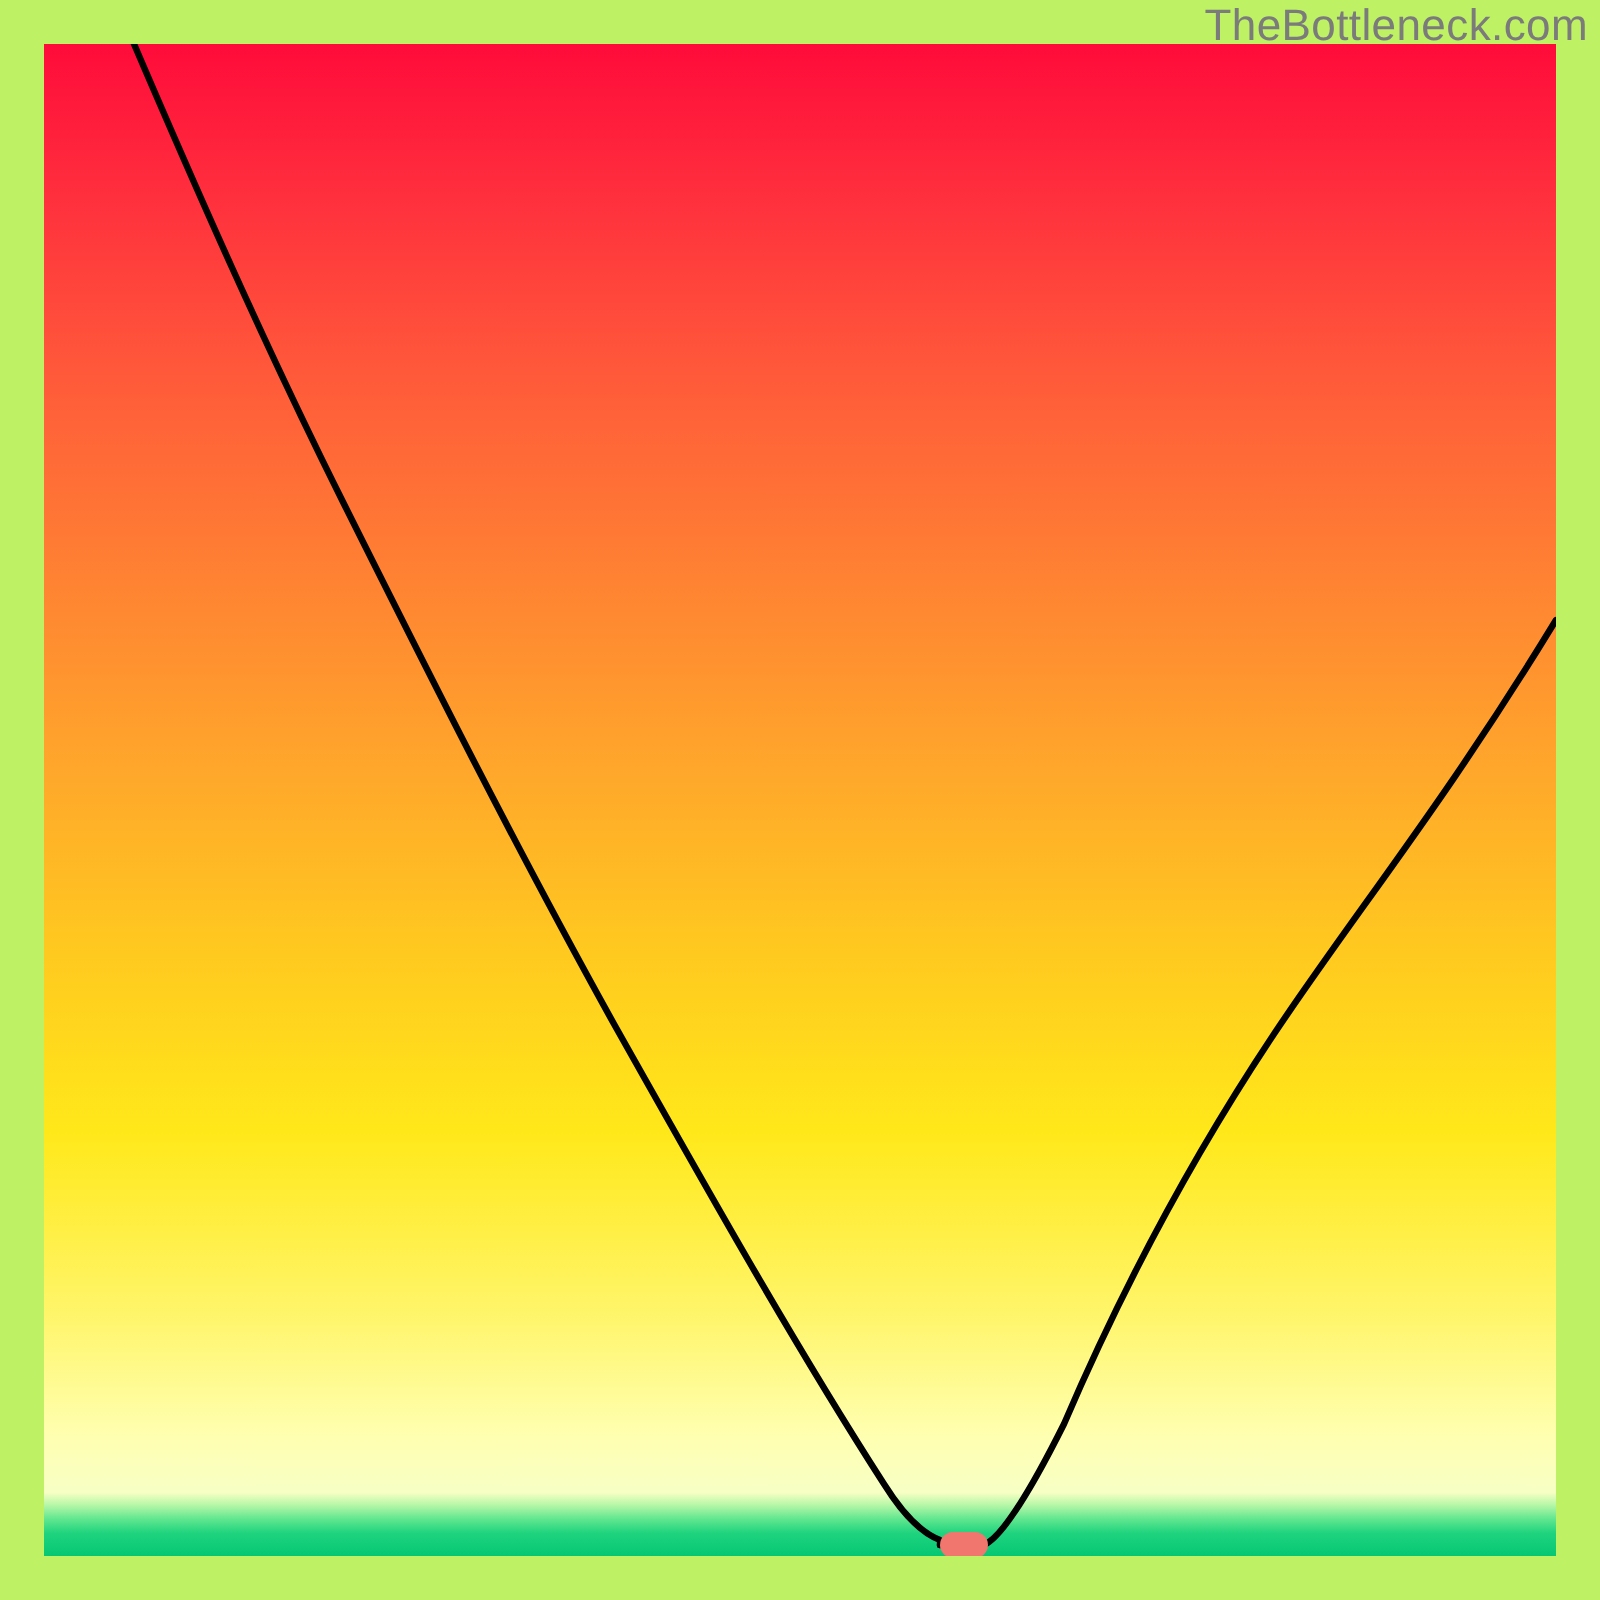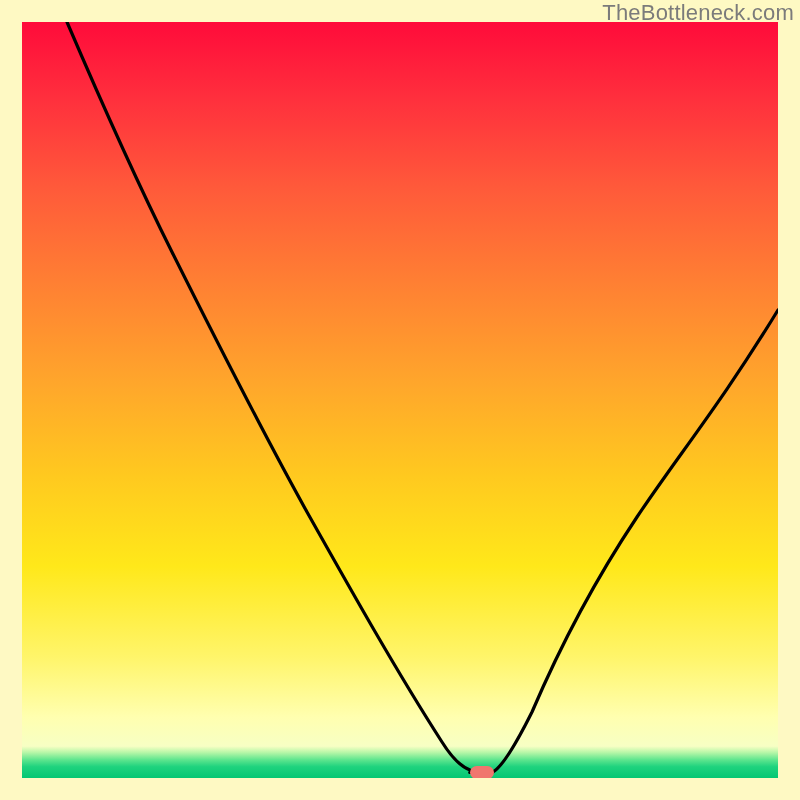--- a/index.html
+++ b/index.html
@@ -7,21 +7,21 @@
     padding: 0;
     width: 800px;
     height: 800px;
     background: #000;
     overflow: hidden;
     font-family: Arial, Helvetica, sans-serif;
   }
   .frame {
     position: absolute;
     inset: 0;
-    background: #fef9c3;
+    background: #bef264;
   }
   .plot-area {
     position: absolute;
     left: 22px;
     top: 22px;
     width: 756px;
     height: 756px;
     overflow: hidden;
   }
   .gradient {

